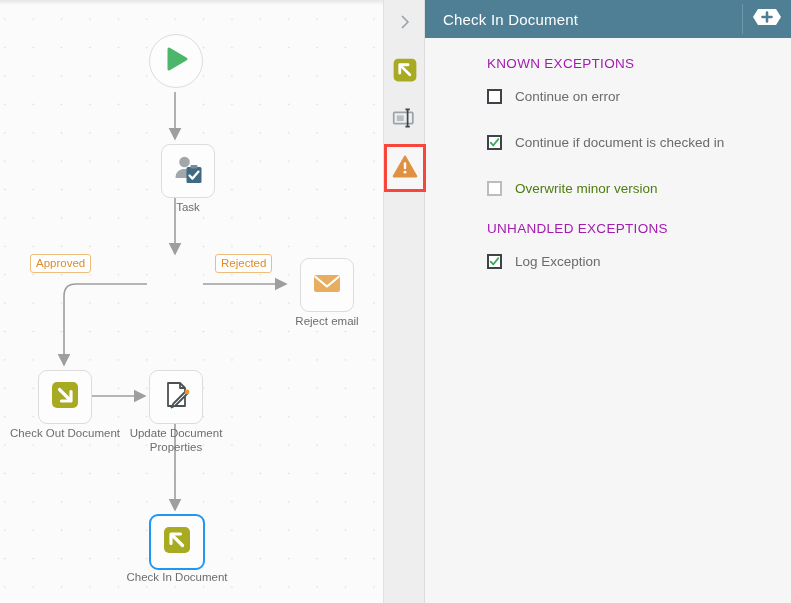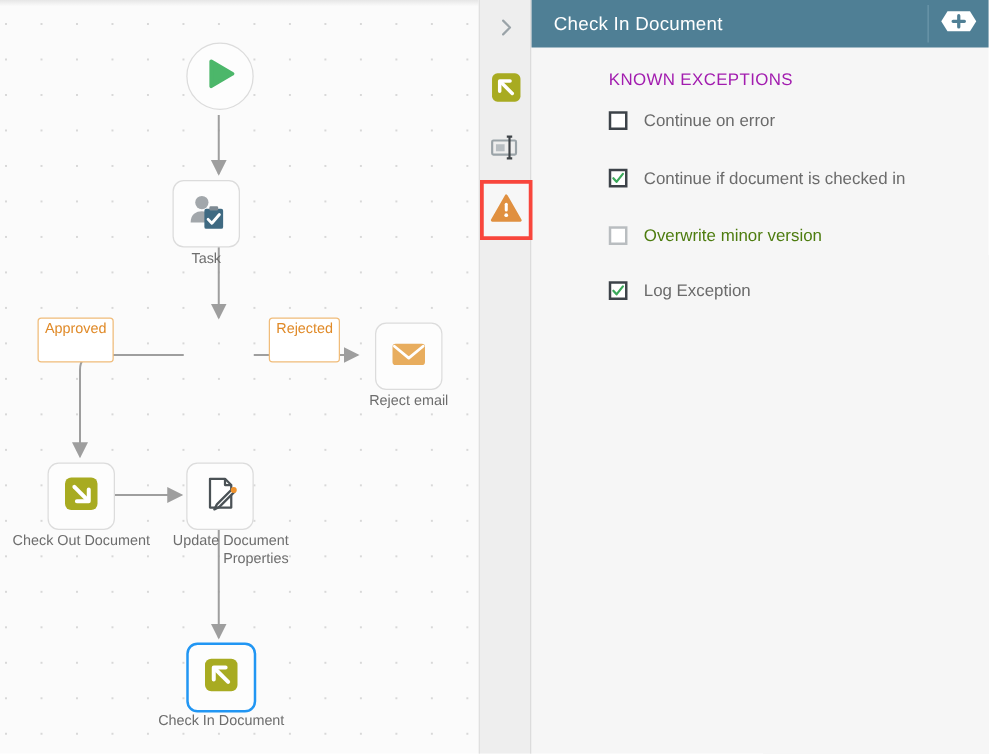--- a/index.html
+++ b/index.html
@@ -71,30 +71,30 @@
     position: absolute;
     top: 56px;
     left: 50%;
     transform: translateX(-50%);
     white-space: nowrap;
     font-size: 11.5px;
     color: #6d6d6d;
     text-align: center;
     line-height: 14px;
   }
-  .node-label.two-line { white-space: normal; width: 110px; text-align: right; }
+  .node-label.two-line { white-space: normal; width: 110px; }
 
   .edge-label {
     position: absolute;
     font-size: 11.5px;
     color: #e08a28;
     background: #fff;
     border: 1px solid #f0bc7a;
     border-radius: 3px;
-    padding: 1px 5px 19px 5px;
+    padding: 1px 5px 2px 5px;
     white-space: nowrap;
     line-height: 14px;
   }
 
   svg.wires { position: absolute; left: 0; top: 0; width: 383px; height: 603px; }
 
   
   .rail {
     width: 42px;
     height: 603px;
@@ -220,21 +220,21 @@
     <div class="node" style="left:149px; top:34px;">
       <div class="node-circle">
         <span>
           <svg width="30" height="30" viewBox="0 0 30 30">
             <path d="M8 5 L25 15 L8 25 Z" fill="#4cb76a" stroke="#4cb76a" stroke-width="3" stroke-linejoin="round"></path>
           </svg>
         </span>
       </div>
     </div>
 
-    <div class="node" style="left:138px; top:144px;">
+    <div class="node" style="left:161px; top:144px;">
       <div class="node-box">
         <span>
           <svg width="32" height="32" viewBox="0 0 32 32">
             <circle cx="12.5" cy="9" r="5.3" fill="#a2a7ab"></circle>
             <path d="M3.5 25 C3.5 18.5 8 16 12.5 16 C17 16 21.5 18.5 21.5 25 Z" fill="#a2a7ab"></path>
             <rect x="14.5" y="14" width="15" height="16" rx="1.5" fill="#3f6a82"></rect>
             <rect x="18.5" y="12" width="7" height="3.4" rx="1" fill="#7e8a93"></rect>
             <path d="M17.5 22.5 L20.5 25.6 L26.5 18.6" stroke="#ffffff" stroke-width="2.3" fill="none" stroke-linecap="round" stroke-linejoin="round"></path>
           </svg>
         </span>
@@ -372,20 +372,21 @@
           </svg>
         </span>
         <span class="check-label">Continue if document is checked in</span>
       </div>
 
       <div class="check-row tight">
         <span class="cbox disabled"></span>
         <span class="check-label disabled">Overwrite minor version</span>
       </div>
 
+      <div class="section-title">UNHANDLED EXCEPTIONS</div>
 
       <div class="check-row">
         <span class="cbox">
           <svg width="13" height="13" viewBox="0 0 13 13">
             <path d="M2 6.6 L5 10 L11 2.5" stroke="#3aa95a" stroke-width="2.1" fill="none" stroke-linecap="round" stroke-linejoin="round"></path>
           </svg>
         </span>
         <span class="check-label">Log Exception</span>
       </div>
 

